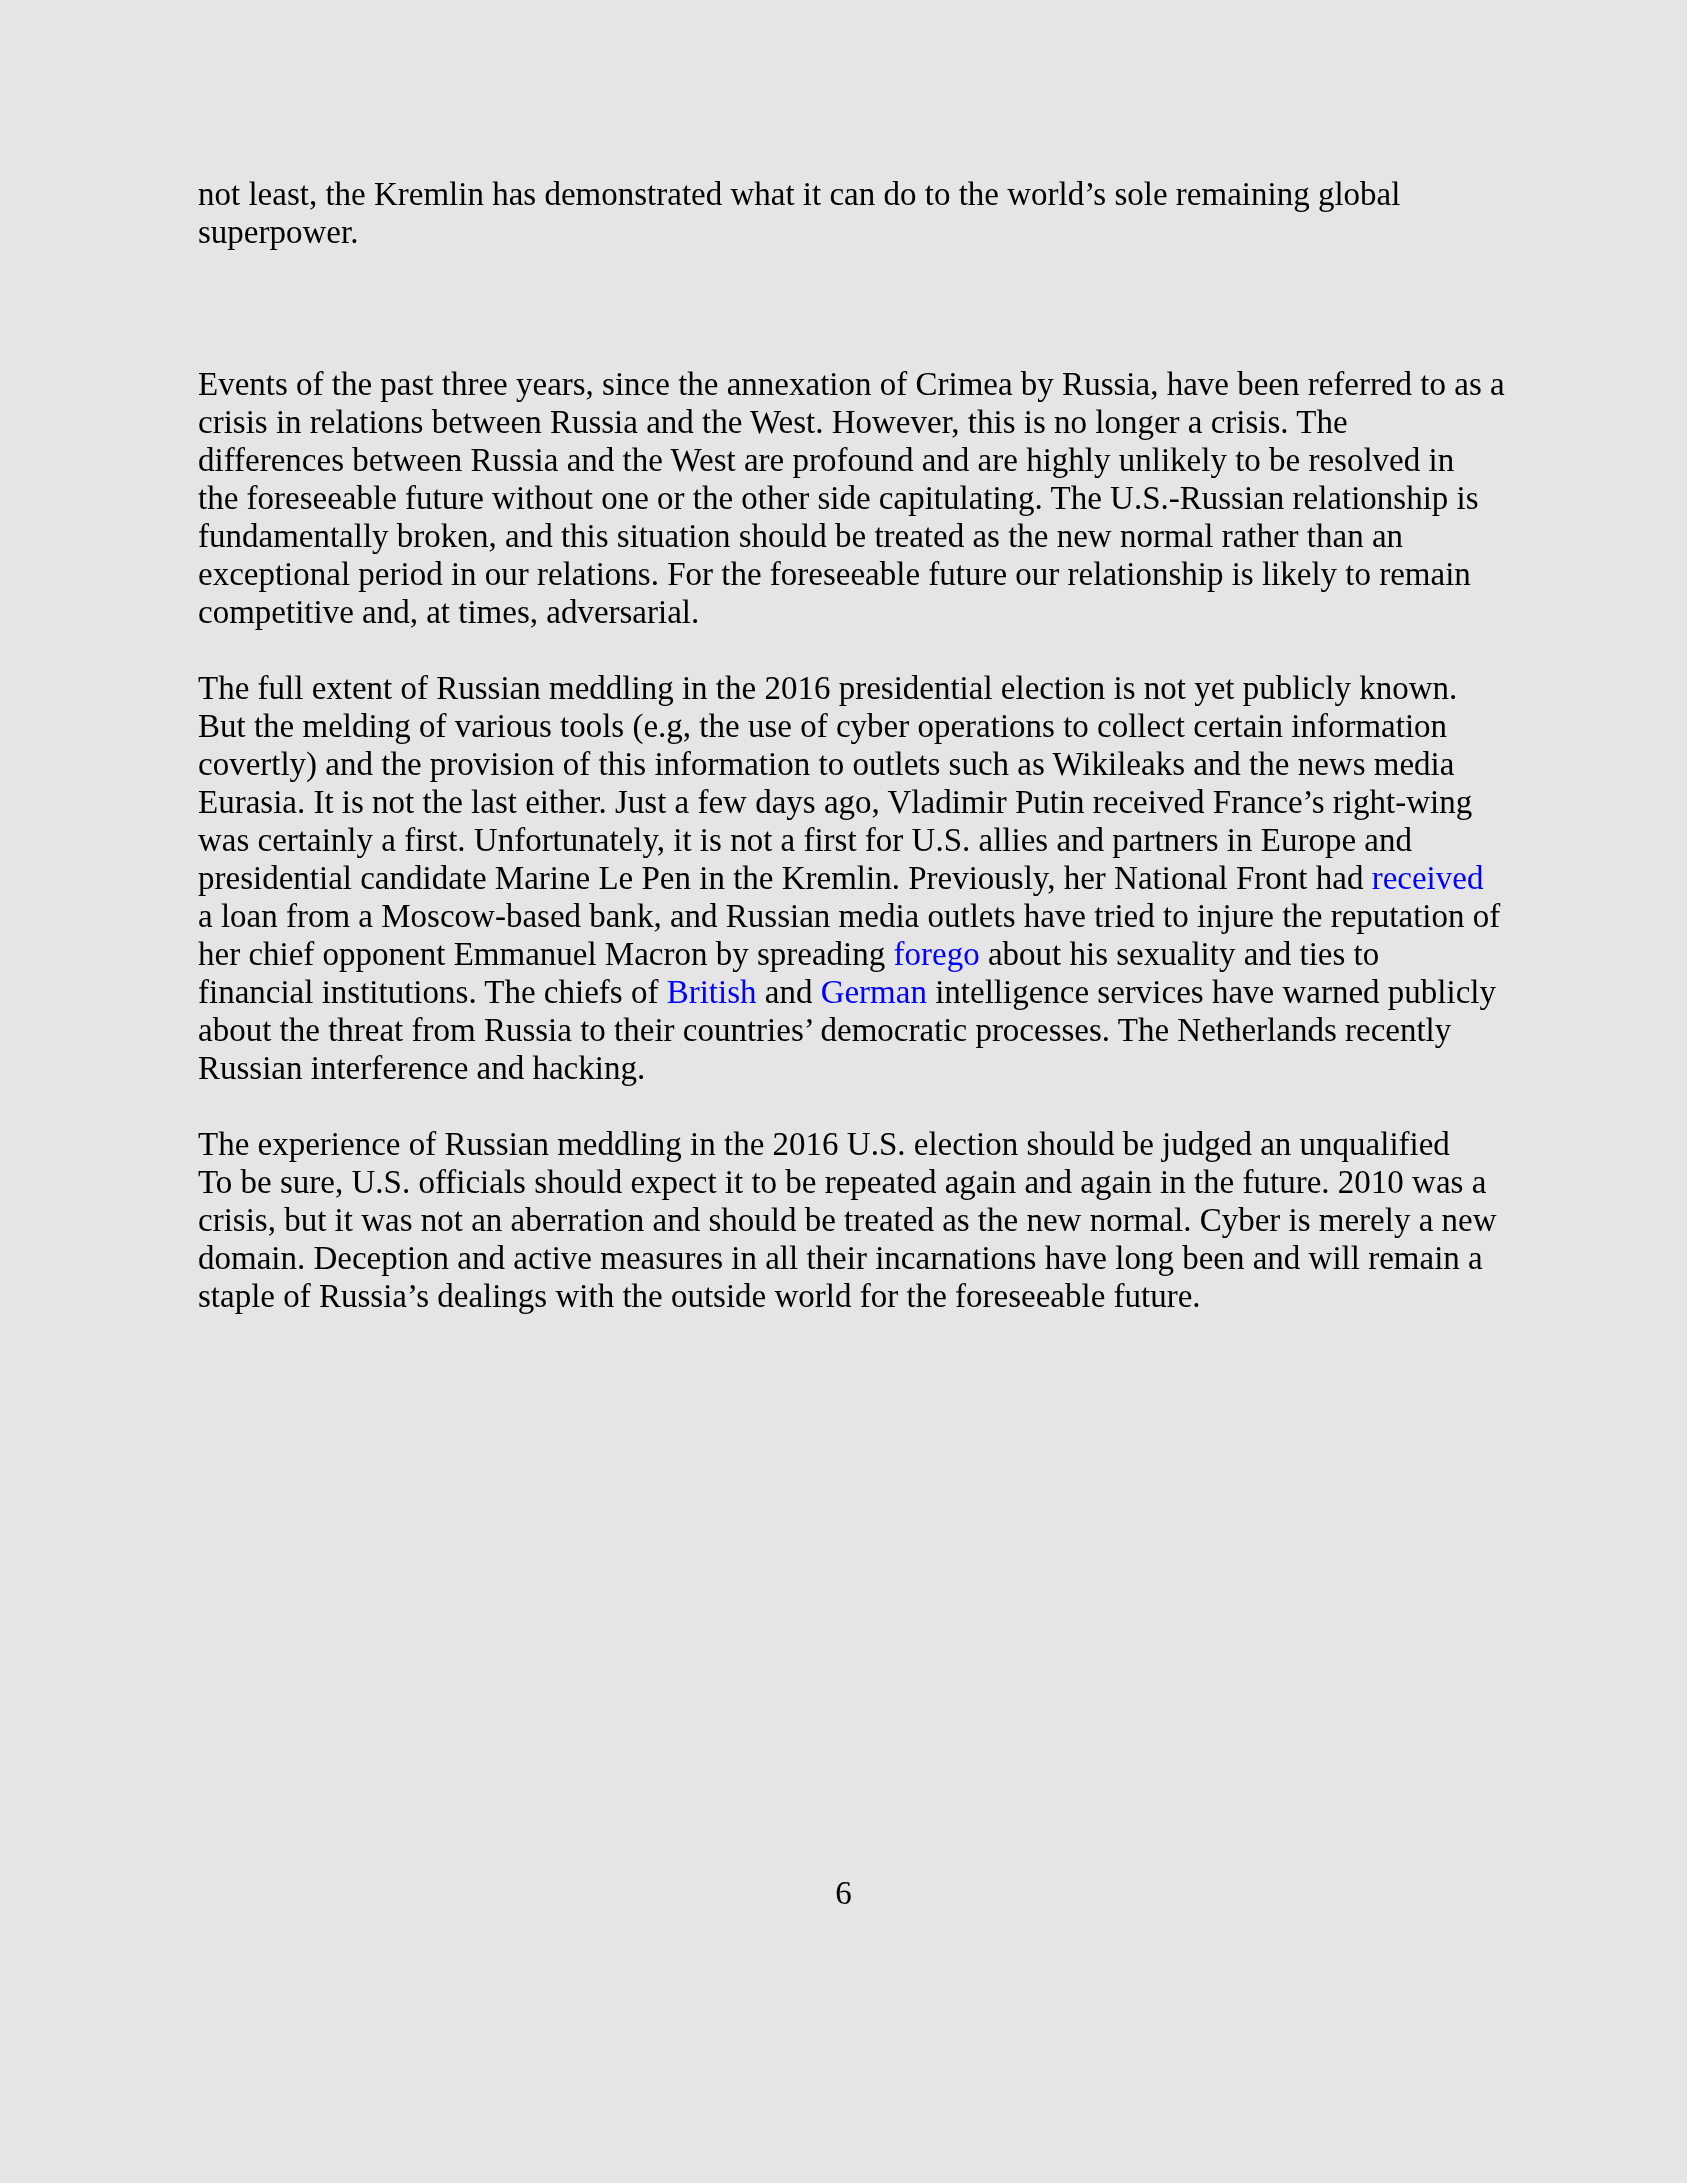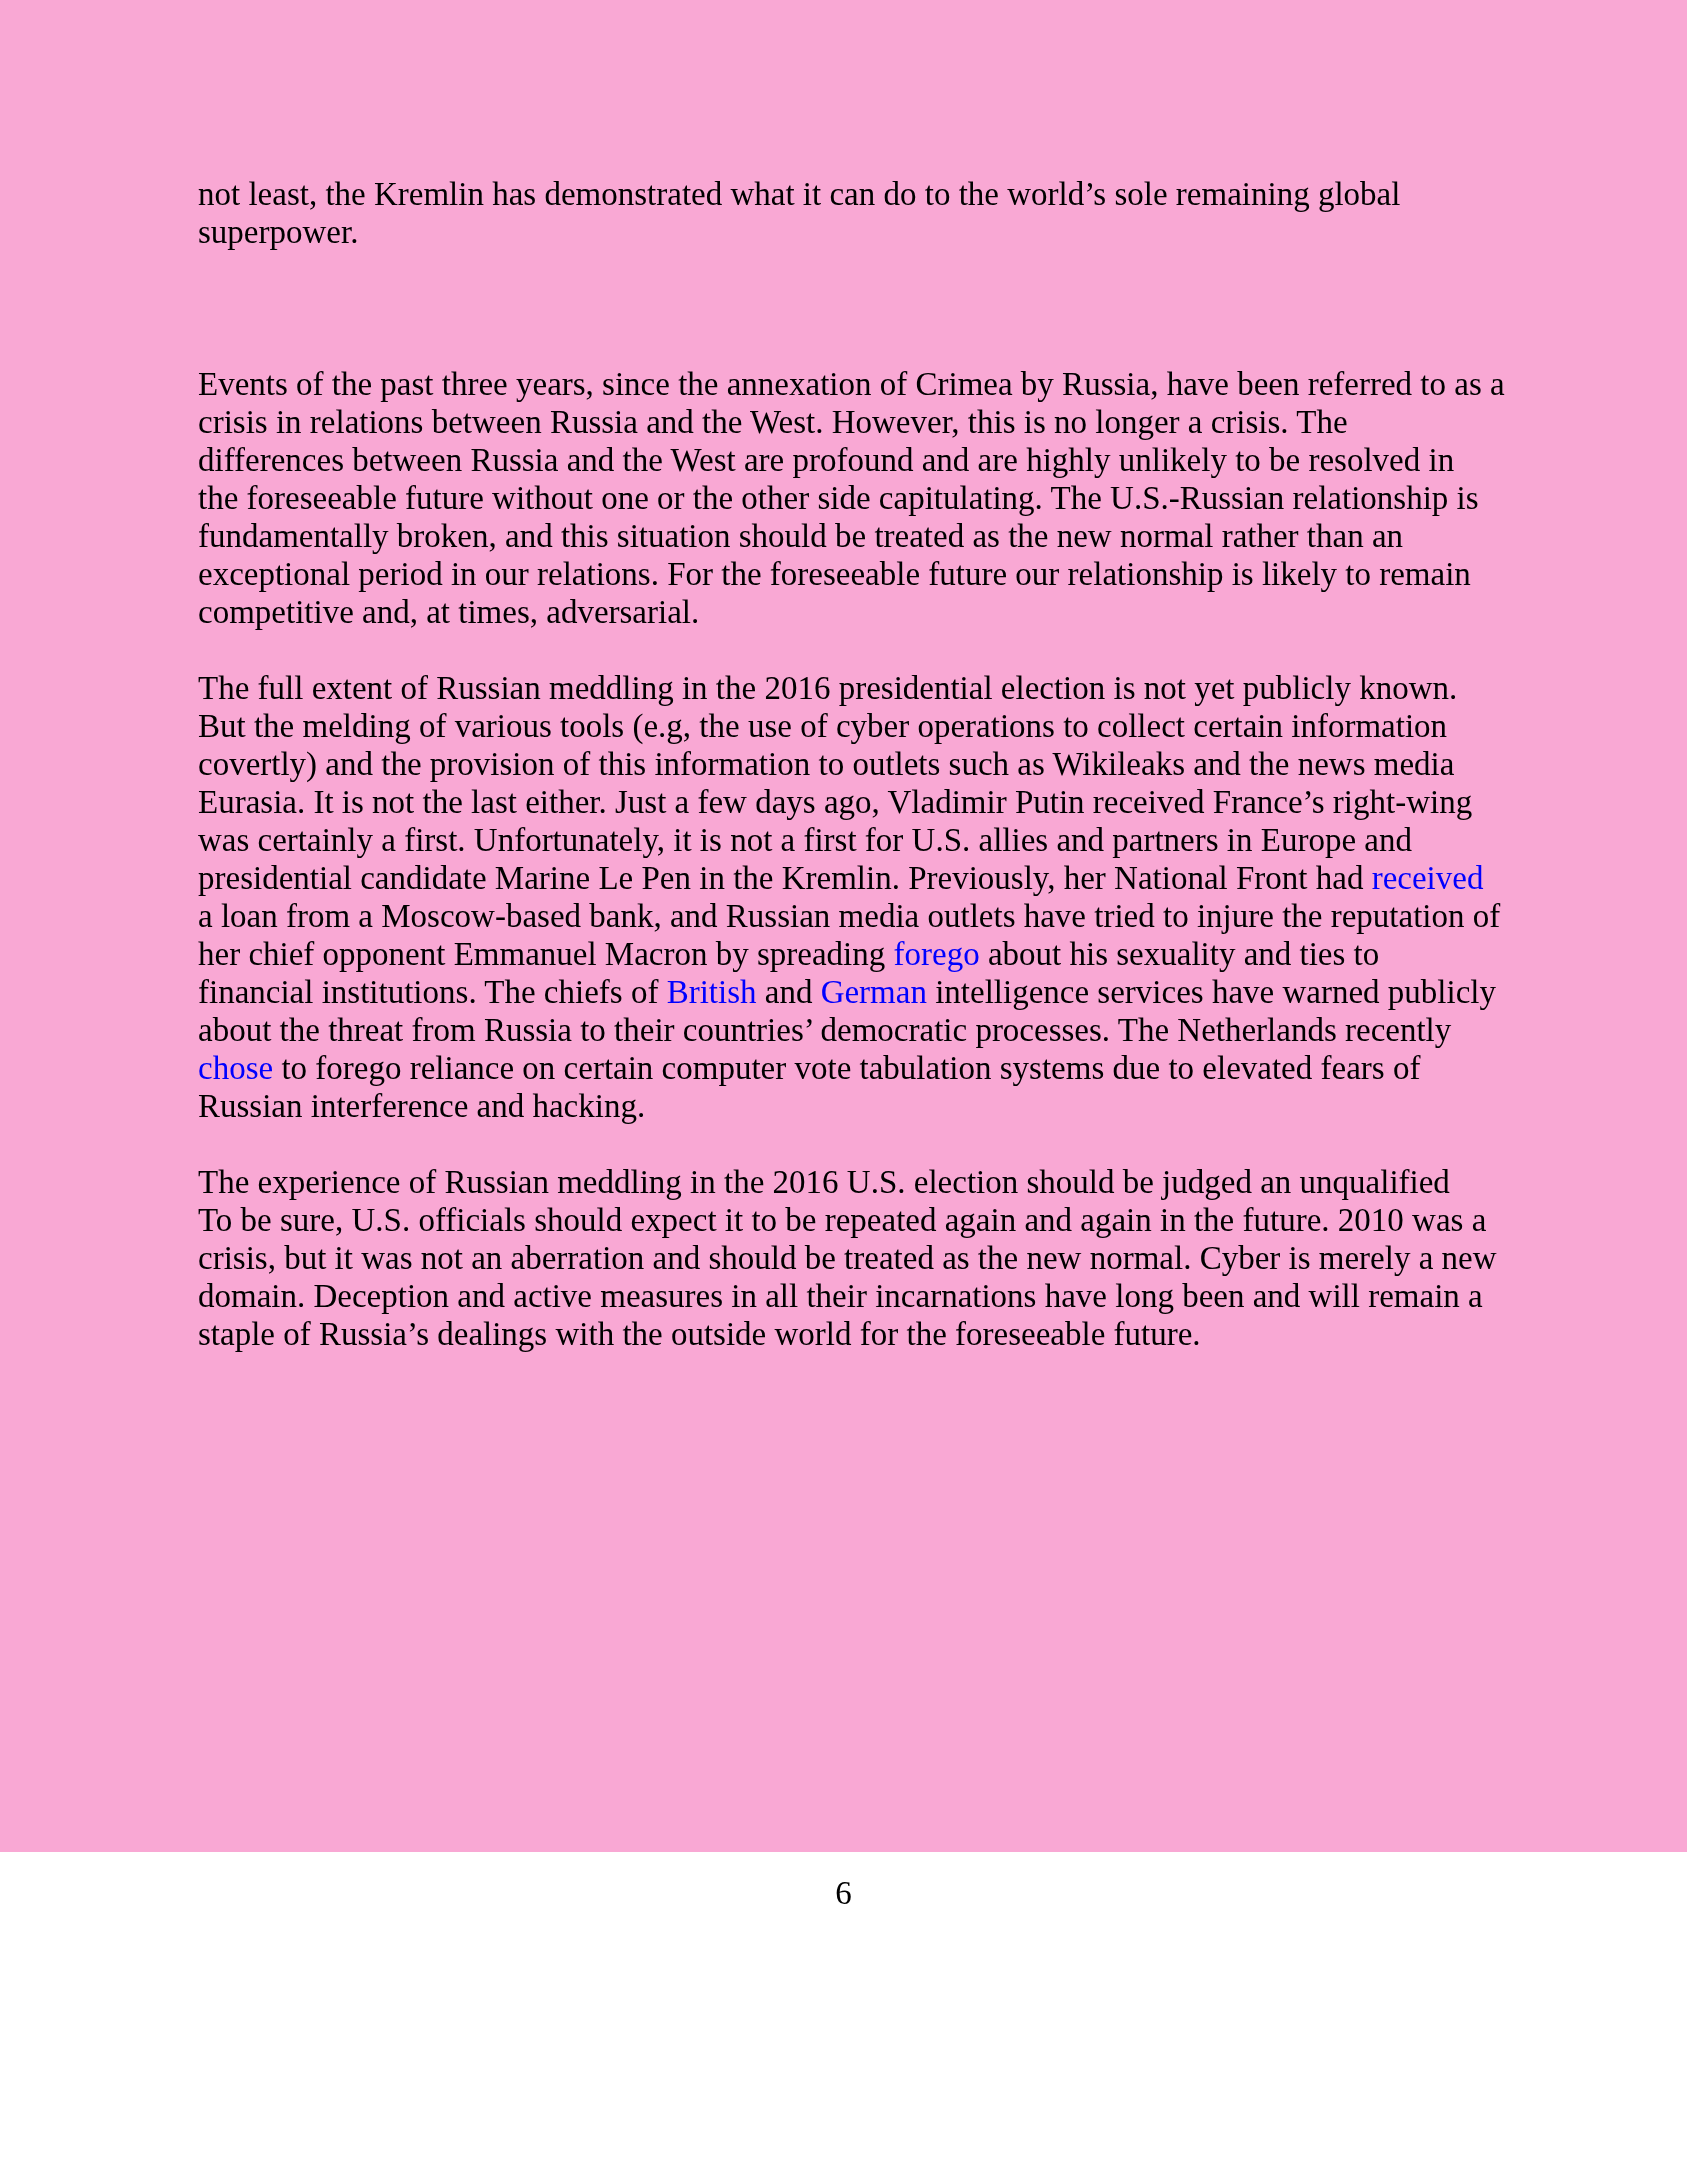--- a/index.html
+++ b/index.html
@@ -1,18 +1,18 @@
 <!DOCTYPE html>
 <html style="font-size:10.6px"><head>
 <meta charset="utf-8">
 <style>
   html, body { margin: 0; padding: 0; background: #ffffff; }
   body { width: 1687px; height: 2183px; position: relative; overflow: hidden; }
   .page {
-    position: absolute; left: 0; top: 0; width: 1687px; height: 1852px; background: #f9a8d4;
+    position: absolute; left: 0; top: 0; width: 1687px; height: 2183px; background: #e5e5e5;
     font-family: "Liberation Serif", "DejaVu Serif", serif; color: #000000;
   }
   .text-block { position: absolute; left: 198px; top: 175px; width: 1303px; font-size: 33px; line-height: 38px; }
   .line { display: block; white-space: nowrap; height: 38px; }
   .blank { display: block; height: 38px; }
   .heading { font-style: italic; }
   .link { color: #0000ff; cursor: pointer; text-decoration: none; }
   .page-number { position: absolute; left: 0; width: 1687px; top: 1874px; text-align: center; font-size: 33px; line-height: 38px; }
 </style>
 </head>
@@ -48,21 +48,20 @@
       <span class="line"><span>The full extent of Russian meddling in the 2016 presidential election is not yet publicly known.</span></span>
       <span class="line"><span>But the melding of various tools (e.g, the use of cyber operations to collect certain information</span></span>
       <span class="line"><span>covertly) and the provision of this information to outlets such as Wikileaks and the news media</span></span>
       <span class="line"><span>Eurasia. It is not the last either. Just a few days ago, Vladimir Putin received France’s right-wing</span></span>
       <span class="line"><span>was certainly a first. Unfortunately, it is not a first for U.S. allies and partners in Europe and</span></span>
       <span class="line"><span>presidential candidate Marine Le Pen in the Kremlin. Previously, her National Front had </span><a class="link">received</a></span>
       <span class="line"><span>a loan from a Moscow-based bank, and Russian media outlets have tried to injure the reputation of</span></span>
       <span class="line"><span>her chief opponent Emmanuel Macron by spreading </span><a class="link">forego</a><span> about his sexuality and ties to</span></span>
       <span class="line"><span>financial institutions. The chiefs of </span><a class="link">British</a><span> and </span><a class="link">German</a><span> intelligence services have warned publicly</span></span>
       <span class="line"><span>about the threat from Russia to their countries’ democratic processes. The Netherlands recently</span></span>
-      <span class="line"><a class="link">chose</a><span> to forego reliance on certain computer vote tabulation systems due to elevated fears of</span></span>
       <span class="line"><span>Russian interference and hacking.</span></span>
     </div>
 
     <span class="blank"></span>
 
     <div class="paragraph">
       <span class="line">The experience of Russian meddling in the 2016 U.S. election should be judged an unqualified</span>
       <span class="line">To be sure, U.S. officials should expect it to be repeated again and again in the future. 2010 was a</span>
       <span class="line">crisis, but it was not an aberration and should be treated as the new normal. Cyber is merely a new</span>
       <span class="line">domain. Deception and active measures in all their incarnations have long been and will remain a</span>

